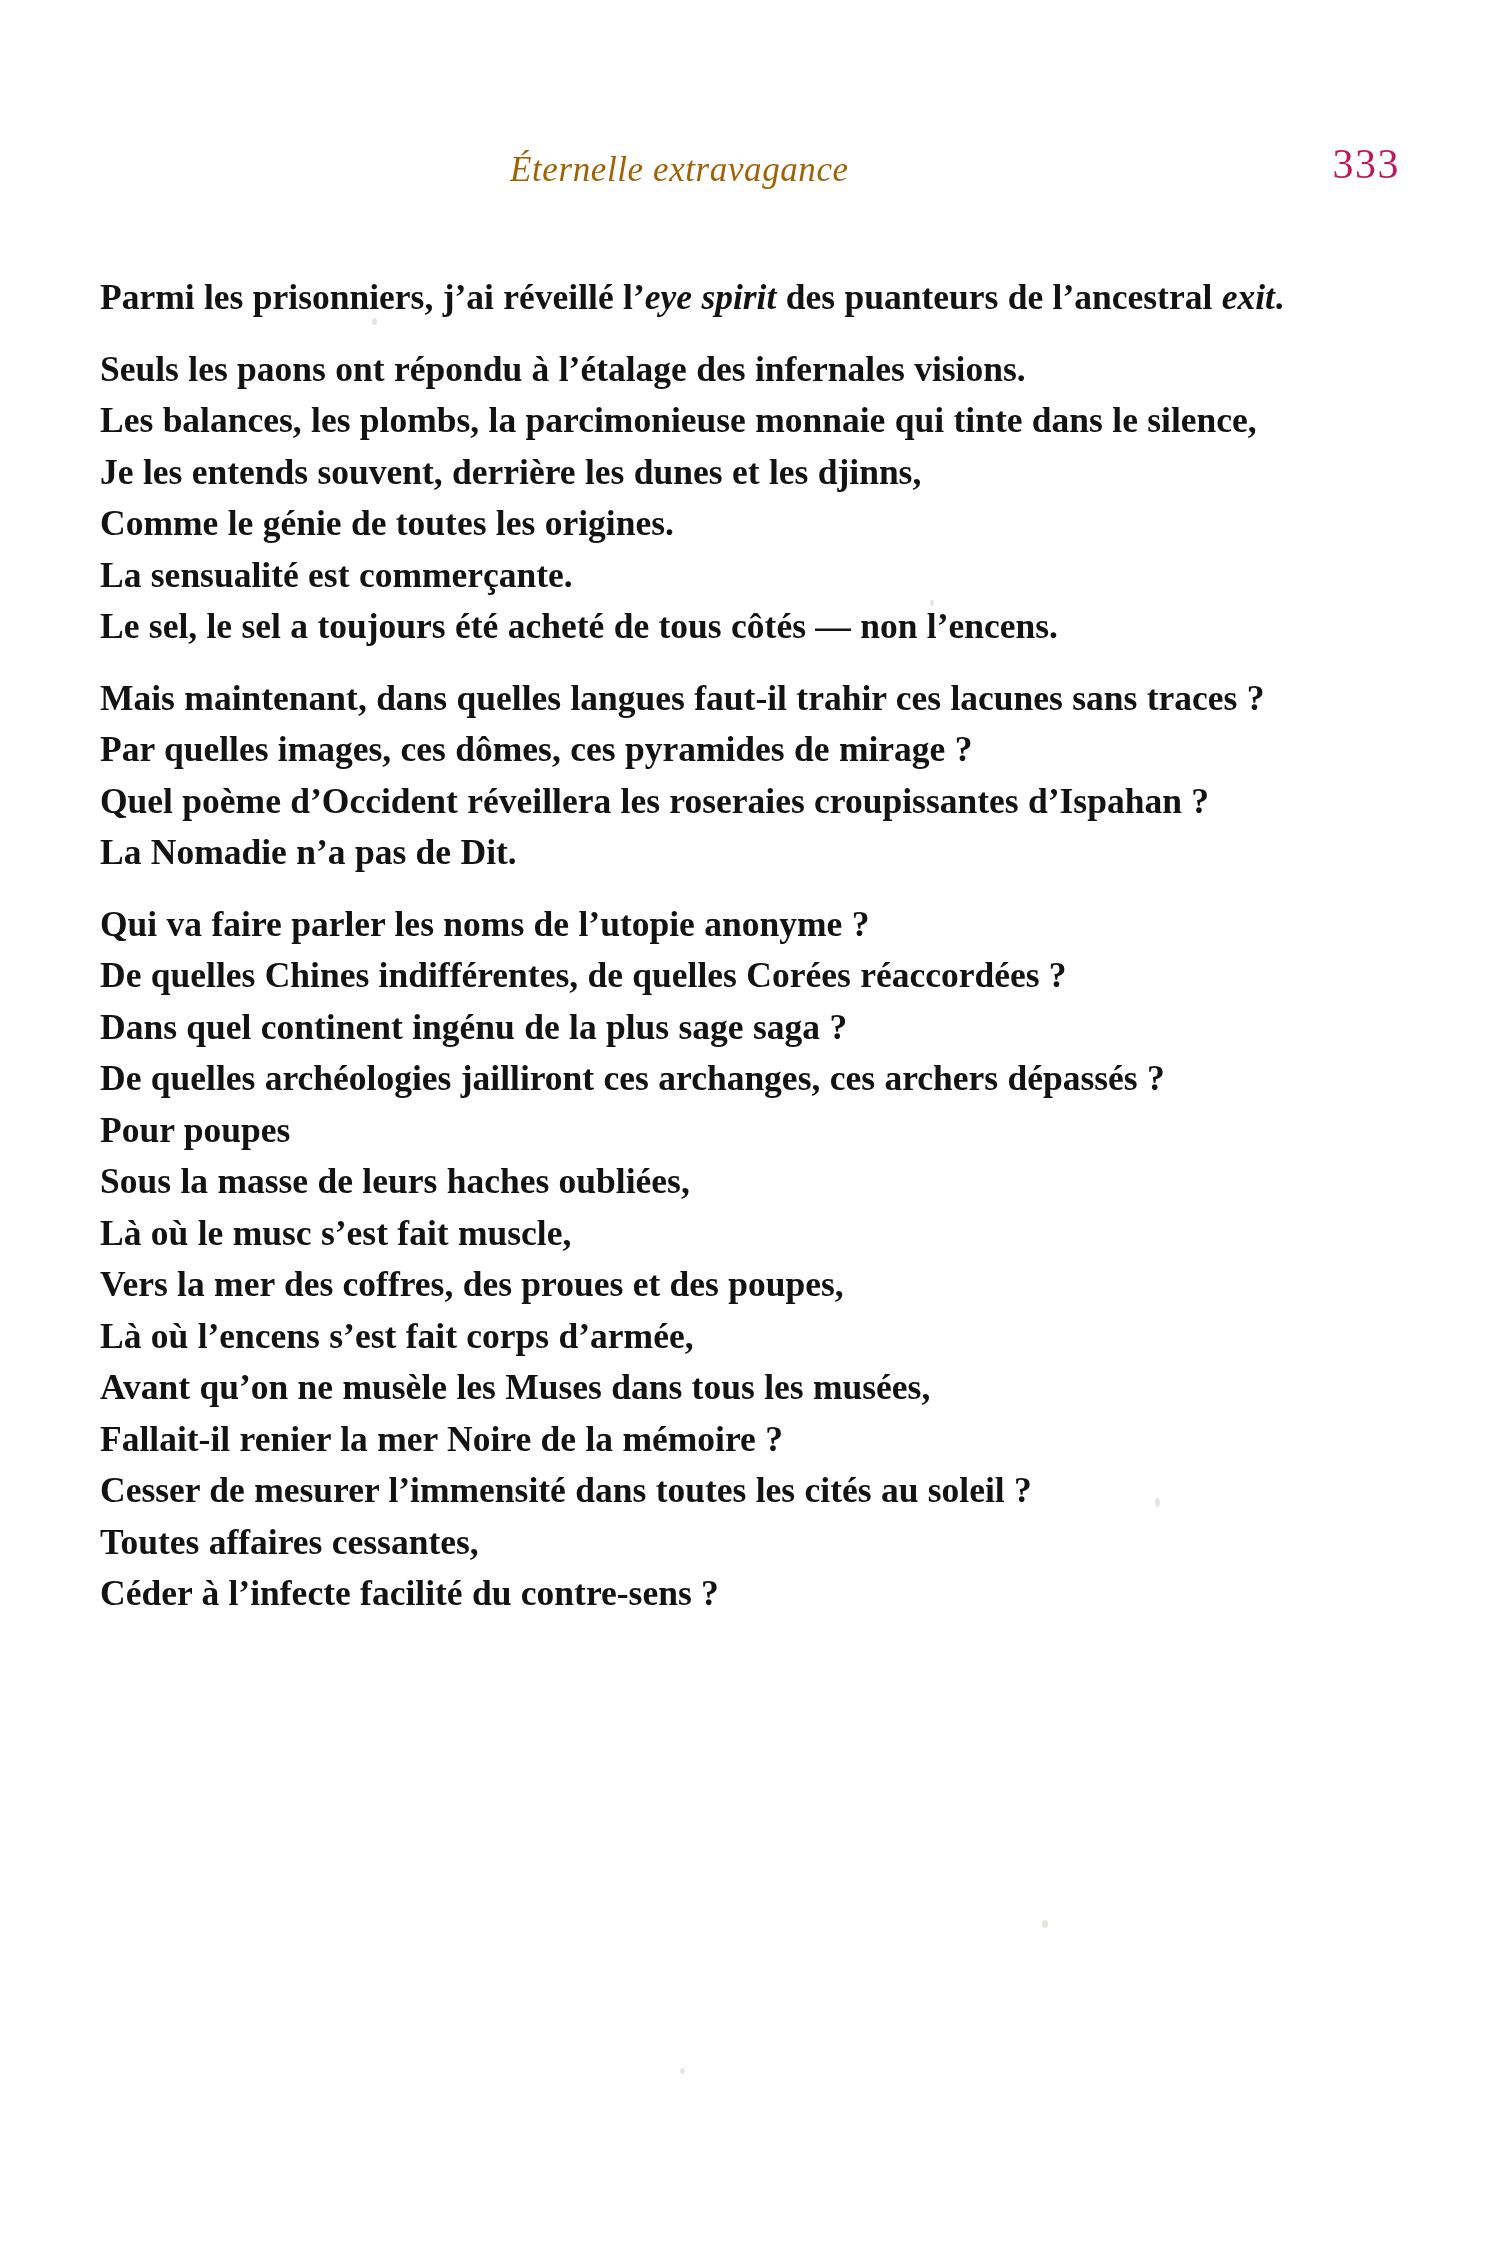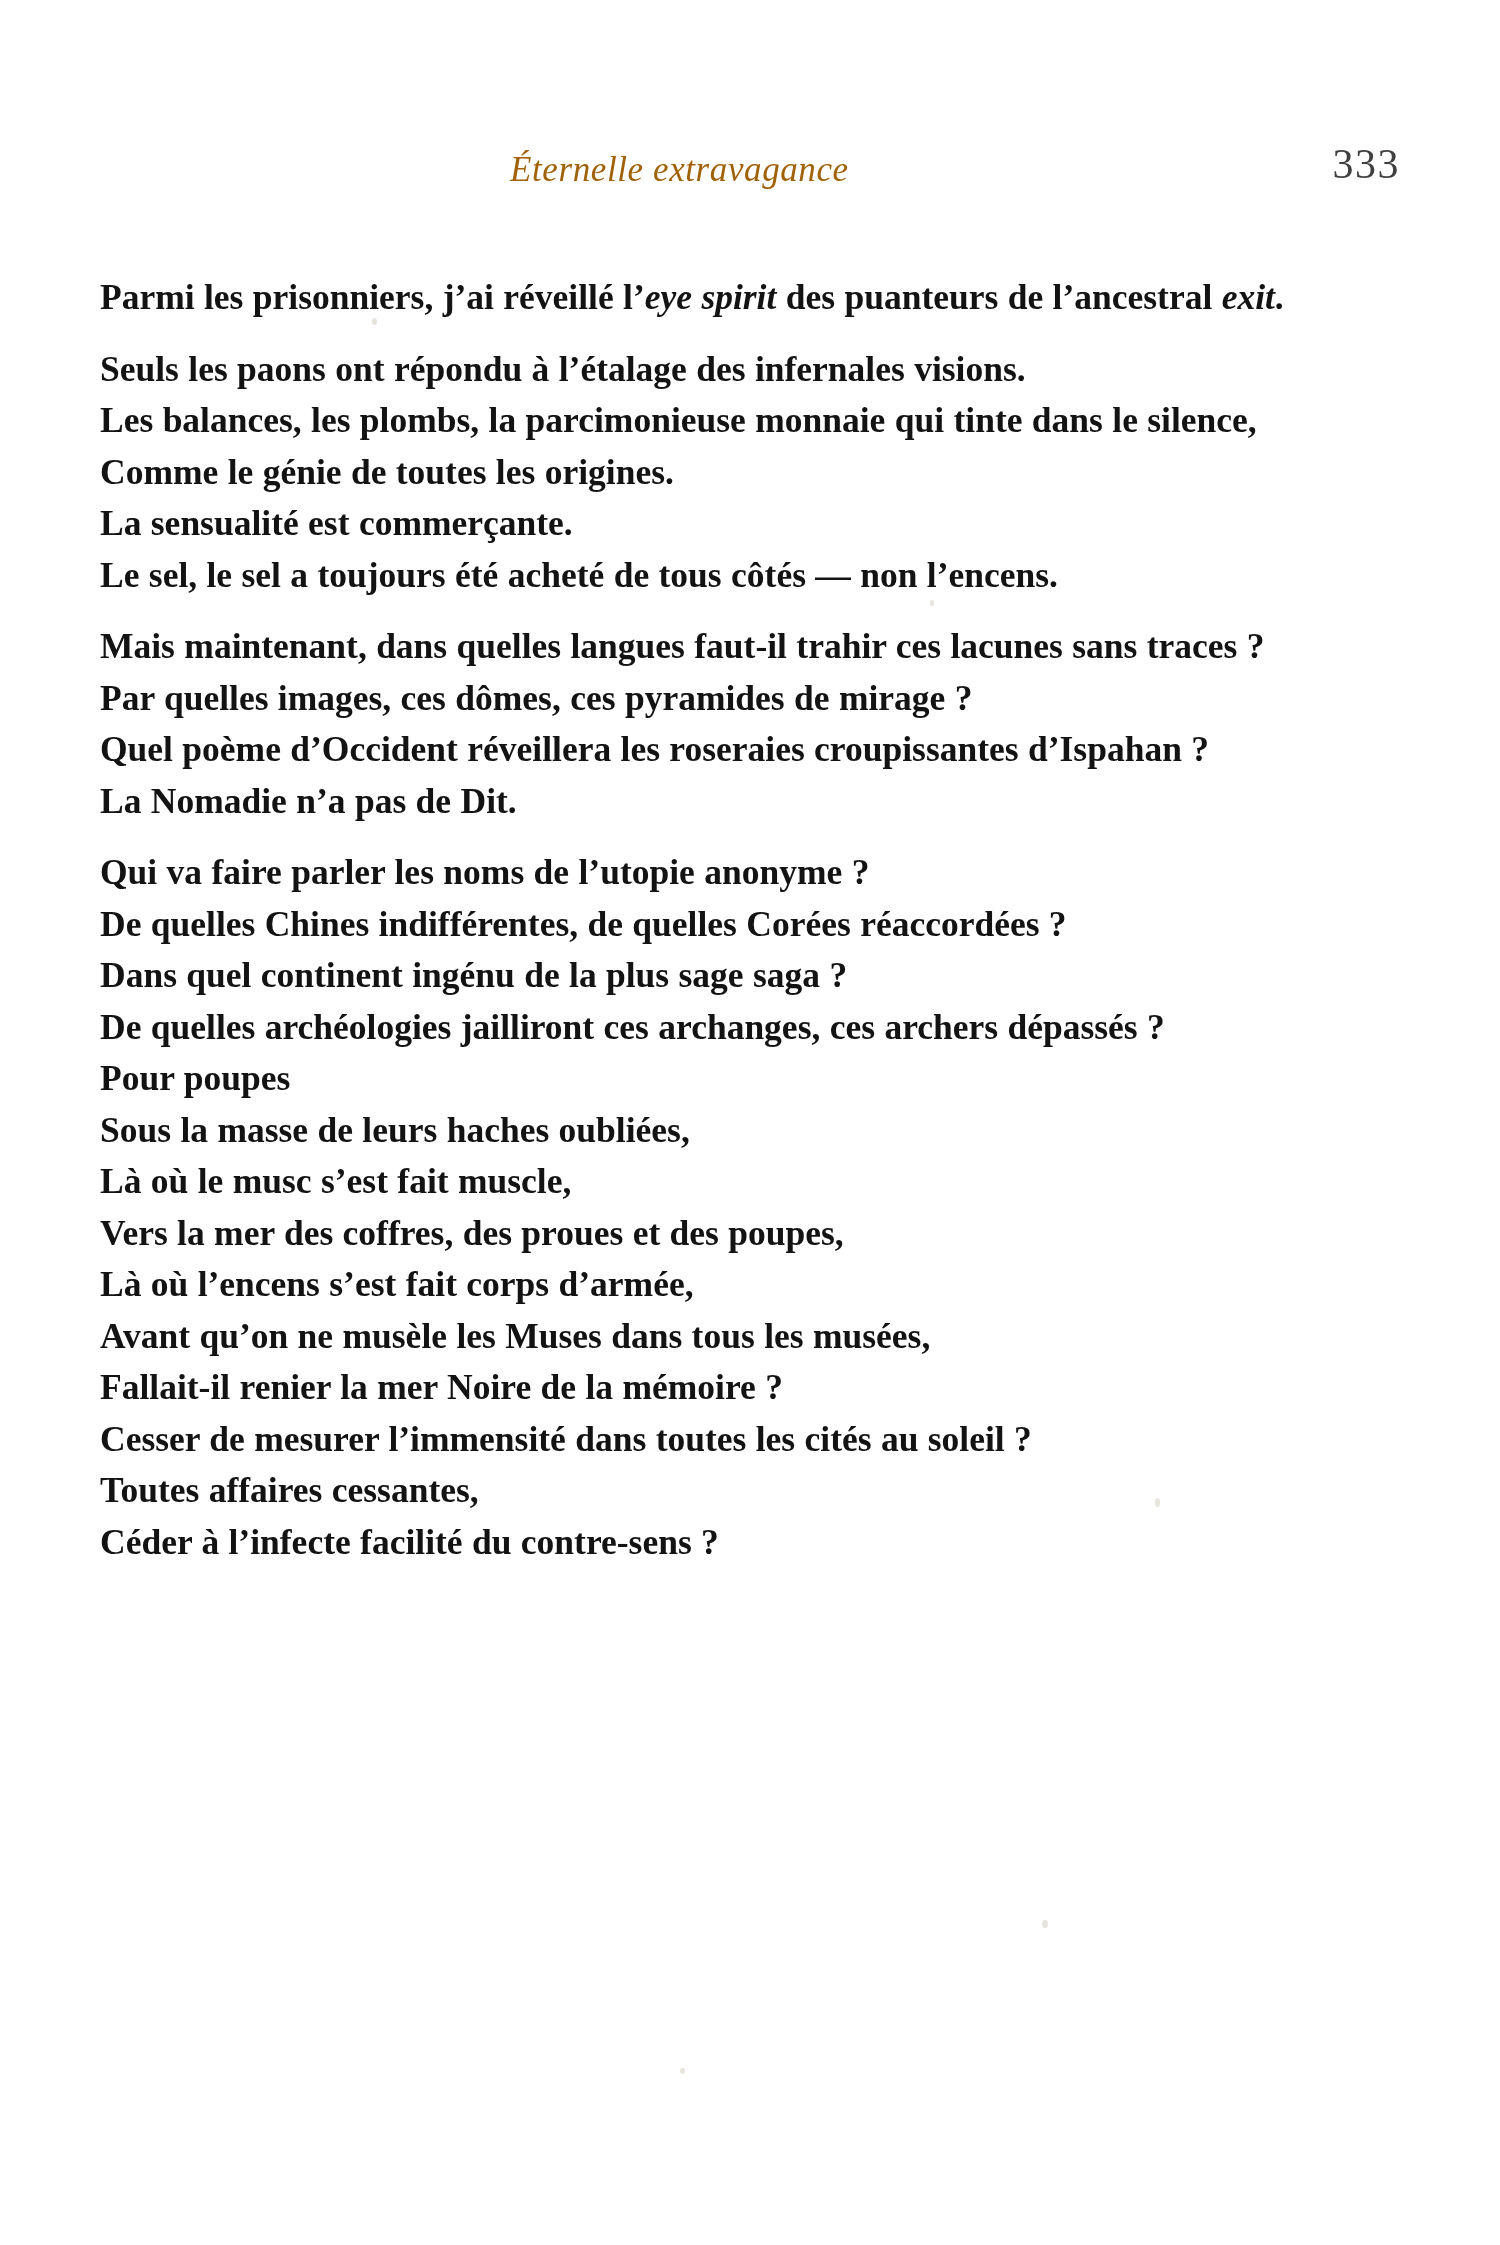--- a/index.html
+++ b/index.html
@@ -40,21 +40,21 @@
     letter-spacing: 0.6px;
     white-space: nowrap;
     color: #a16207;
   }
   .runhead-folio {
     position: absolute;
     right: 0px;
     top: -10px;
     font-size: 42px;
     letter-spacing: 1.5px;
-    color: #404040;
+    color: #be185d;
   }
 
   
   .textblock {
     position: absolute;
     left: 100px;
     top: 272px;
     width: 1245px;
     font-weight: bold;
   }
@@ -110,20 +110,21 @@
     <div class="runhead-folio">333</div>
   </div>
 
   <div class="textblock" id="textblock">
       <div class="stanza">
         <div class="line hang just"><span>Parmi les prisonniers, j’ai réveillé l’</span><span class="ital">eye spirit</span><span> des puanteurs de l’ancestral </span><span class="ital">exit</span><span>.</span></div>
       </div>
       <div class="stanza">
         <div class="line"><span>Seuls les paons ont répondu à l’étalage des infernales visions.</span></div>
         <div class="line hang just"><span>Les balances, les plombs, la parcimonieuse monnaie qui tinte dans le silence,</span></div>
+        <div class="line"><span>Je les entends souvent, derrière les dunes et les djinns,</span></div>
         <div class="line"><span>Comme le génie de toutes les origines.</span></div>
         <div class="line"><span>La sensualité est commerçante.</span></div>
         <div class="line just"><span>Le sel, le sel a toujours été acheté de tous côtés — non l’encens.</span></div>
       </div>
       <div class="stanza">
         <div class="line hang just"><span>Mais maintenant, dans quelles langues faut-il trahir ces lacunes sans traces ?</span></div>
         <div class="line"><span>Par quelles images, ces dômes, ces pyramides de mirage ?</span></div>
         <div class="line hang just"><span>Quel poème d’Occident réveillera les roseraies croupissantes d’Ispahan ?</span></div>
         <div class="line"><span>La Nomadie n’a pas de Dit.</span></div>
       </div>

